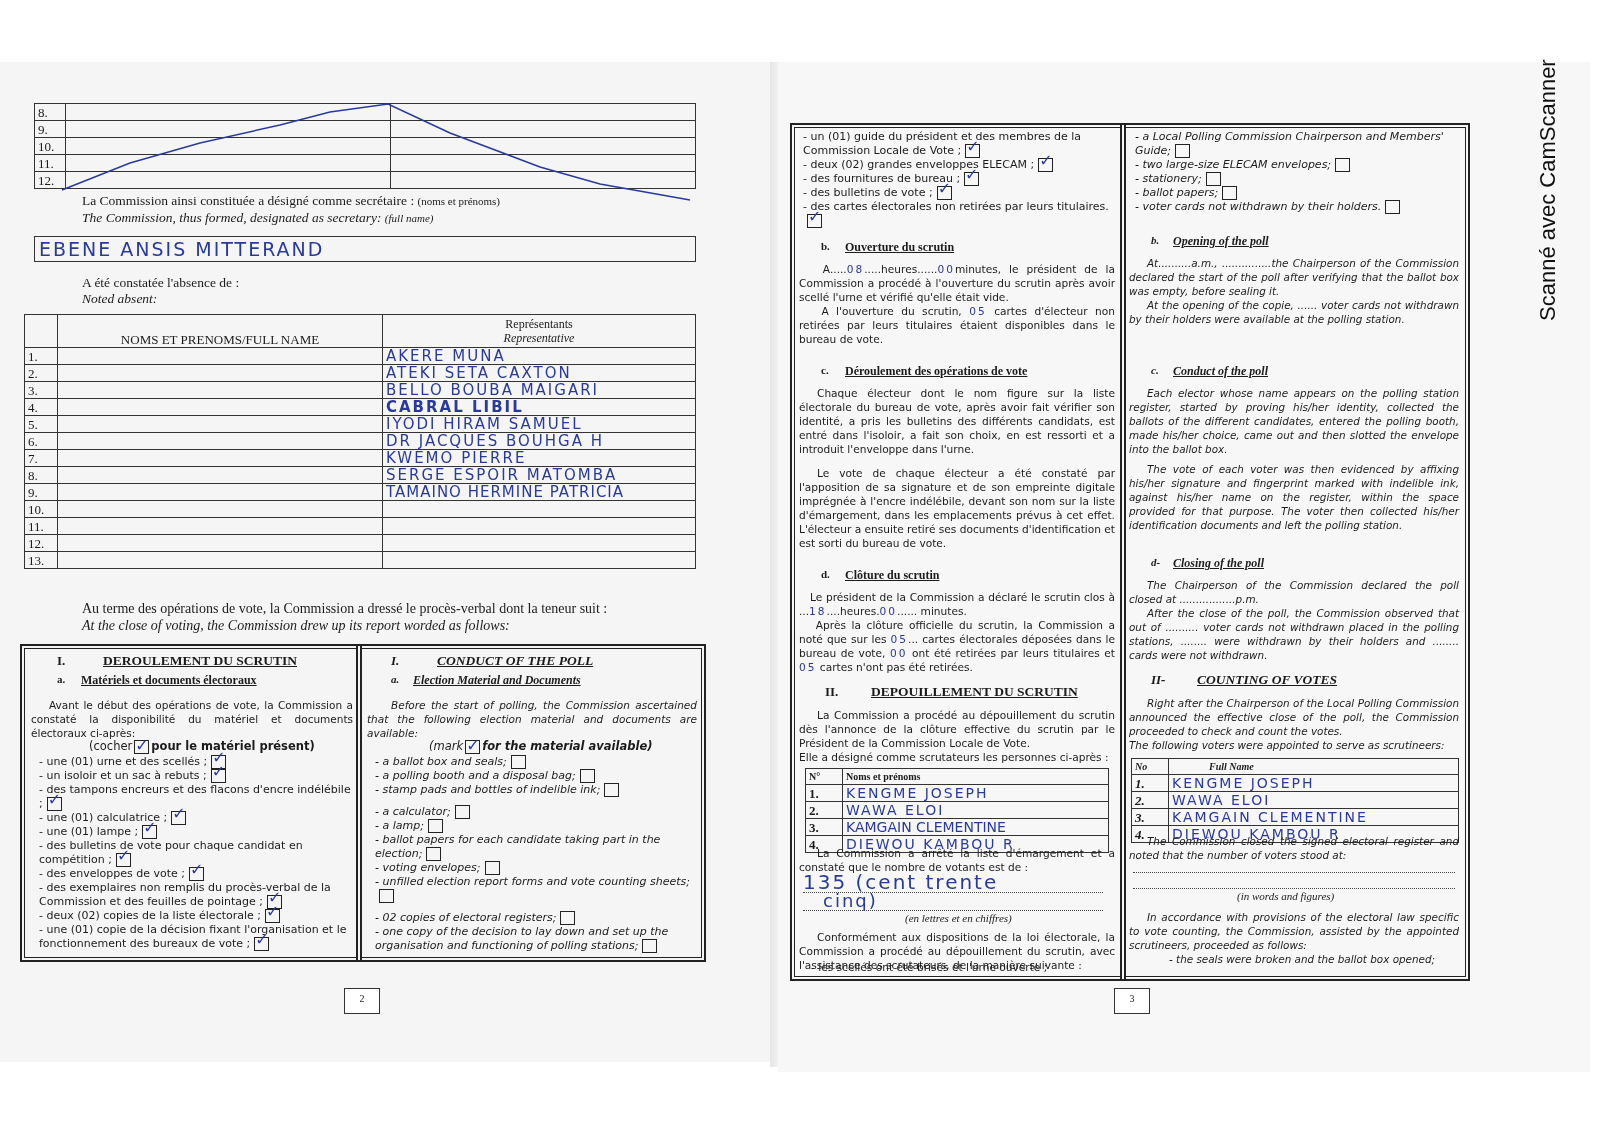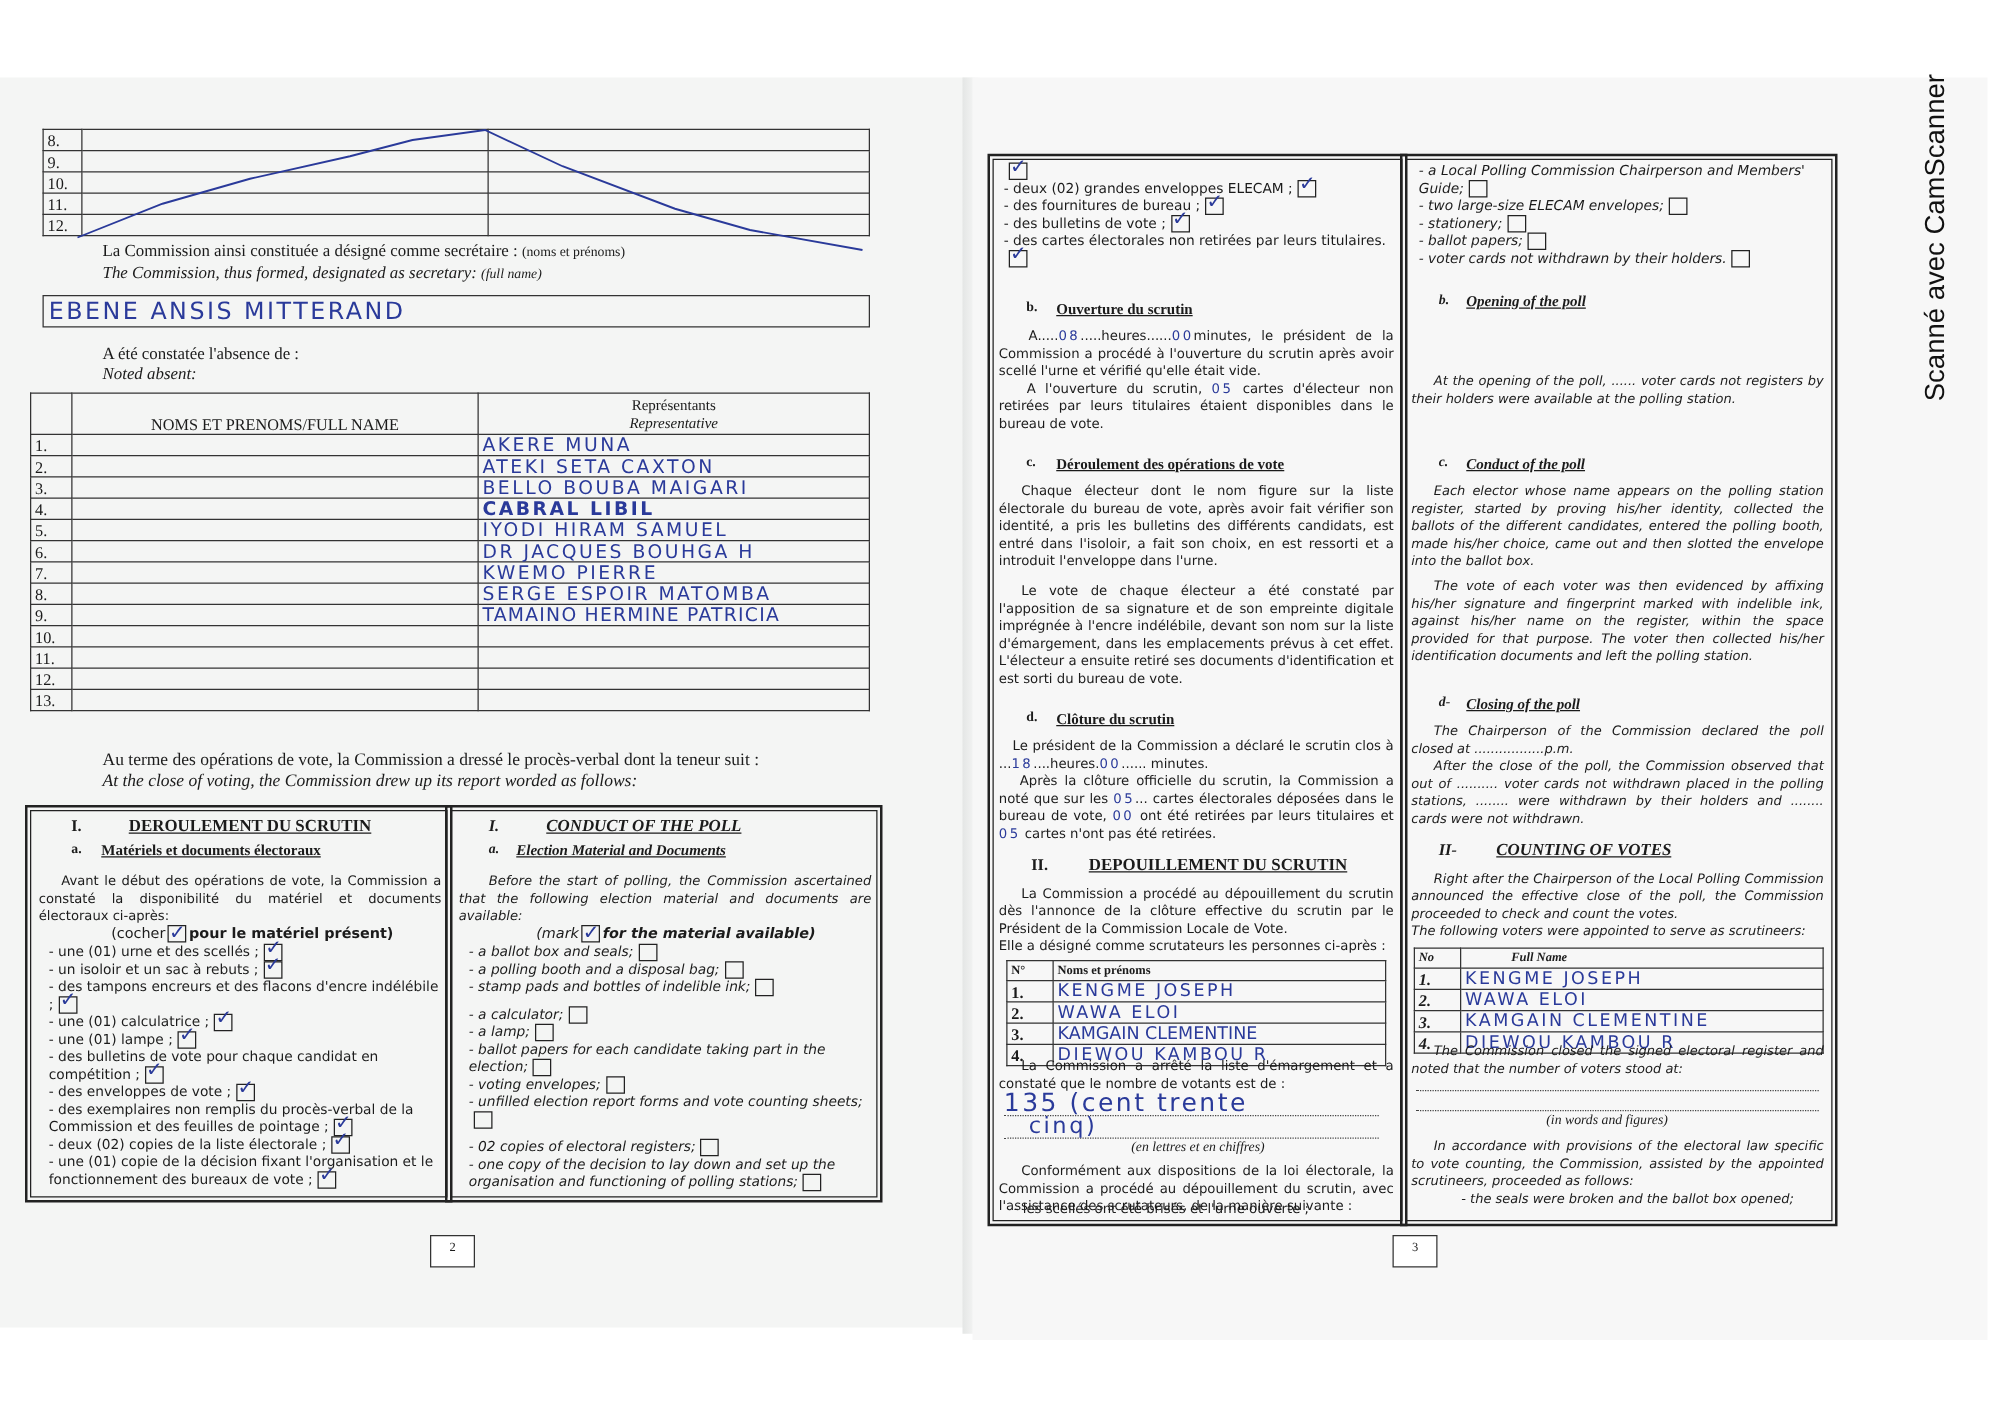--- a/index.html
+++ b/index.html
@@ -219,21 +219,21 @@
     <li><span>- unfilled election report forms and vote counting sheets;</span><span class="chk"></span></li>
     <li style="margin-top:8px;"><span>- 02 copies of electoral registers;</span><span class="chk"></span></li>
     <li><span>- one copy of the decision to lay down and set up the organisation and functioning of polling stations;</span><span class="chk"></span></li>
   </ul>
 </div>
 
 <div class="badge" style="left:344px; top:988px;">2</div>
 
 <div class="secbox dbl" style="left:794px; top:127px; width:326px; height:848px;">
   <ul class="list" style="position:absolute; left:8px; top:2px; width:312px; font-family:'DejaVu Sans',sans-serif;">
-    <li><span class="chk on"></span></li>
+    <li><span>- un (01) guide du président et des membres de la Commission Locale de Vote ;</span><span class="chk on"></span></li>
     <li><span>- deux (02) grandes enveloppes ELECAM ;</span><span class="chk on"></span></li>
     <li><span>- des fournitures de bureau ;</span><span class="chk on"></span></li>
     <li><span>- des bulletins de vote ;</span><span class="chk on"></span></li>
     <li><span>- des cartes électorales non retirées par leurs titulaires.</span><span class="chk on"></span></li>
   </ul>
 
   <div style="position:absolute; left:26px; top:112px; font-weight:bold; font-size:11px;">b.</div>
   <div class="h2" style="position:absolute; left:50px; top:112px;">Ouverture du scrutin</div>
   <div class="para" style="position:absolute; left:4px; top:134px; width:316px; font-size:10.6px;">
     &nbsp;&nbsp;&nbsp;<span>A.....</span><span class="hand">08</span><span>.....heures......</span><span class="hand">00</span><span>minutes, le président de la Commission a procédé à l'ouverture du scrutin après avoir scellé l'urne et vérifié qu'elle était vide.</span><br>
@@ -292,21 +292,22 @@
   <ul class="list it" style="position:absolute; left:10px; top:2px; width:326px; font-family:'DejaVu Sans',sans-serif;">
     <li><span>- a Local Polling Commission Chairperson and Members' Guide;</span><span class="chk"></span></li>
     <li><span>- two large-size ELECAM envelopes;</span><span class="chk"></span></li>
     <li><span>- stationery;</span><span class="chk"></span></li>
     <li><span>- ballot papers;</span><span class="chk"></span></li>
     <li><span>- voter cards not withdrawn by their holders.</span><span class="chk"></span></li>
   </ul>
 
   <div class="it" style="position:absolute; left:26px; top:106px; font-weight:bold; font-size:11px;">b.</div>
   <div class="h2 it" style="position:absolute; left:48px; top:106px;">Opening of the poll</div>
-  <div class="para it" style="position:absolute; left:4px; top:170px; width:330px; text-indent:18px; font-size:10.4px;">At the opening of the poll, ...... voter cards not registers by their holders were available at the polling station.</div>
+  <div class="para it" style="position:absolute; left:4px; top:128px; width:330px; text-indent:18px; font-size:10.4px;">At..........a.m., ...............the Chairperson of the Commission declared the start of the poll after verifying that the ballot box was empty, before sealing it.</div>
+  <div class="para it" style="position:absolute; left:4px; top:170px; width:330px; text-indent:18px; font-size:10.4px;">At the opening of the copie, ...... voter cards not withdrawn by their holders were available at the polling station.</div>
 
   <div class="it" style="position:absolute; left:26px; top:236px; font-weight:bold; font-size:11px;">c.</div>
   <div class="h2 it" style="position:absolute; left:48px; top:236px;">Conduct of the poll</div>
   <div class="para it" style="position:absolute; left:4px; top:258px; width:330px; text-indent:18px; font-size:10.4px;">Each elector whose name appears on the polling station register, started by proving his/her identity, collected the ballots of the different candidates, entered the polling booth, made his/her choice, came out and then slotted the envelope into the ballot box.</div>
   <div class="para it" style="position:absolute; left:4px; top:334px; width:330px; text-indent:18px; font-size:10.4px;">The vote of each voter was then evidenced by affixing his/her signature and fingerprint marked with indelible ink, against his/her name on the register, within the space provided for that purpose. The voter then collected his/her identification documents and left the polling station.</div>
 
   <div class="it" style="position:absolute; left:26px; top:428px; font-weight:bold; font-size:11px;">d-</div>
   <div class="h2 it" style="position:absolute; left:48px; top:428px;">Closing of the poll</div>
   <div class="para it" style="position:absolute; left:4px; top:478px; width:330px; text-indent:18px; font-size:10.4px;">After the close of the poll, the Commission observed that out of .......... voter cards not withdrawn placed in the polling stations, ........ were withdrawn by their holders and ........ cards were not withdrawn.</div>
   <div class="para it" style="position:absolute; left:4px; top:450px; width:330px; text-indent:18px; font-size:10.4px;">The Chairperson of the Commission declared the poll closed at .................p.m.</div>

